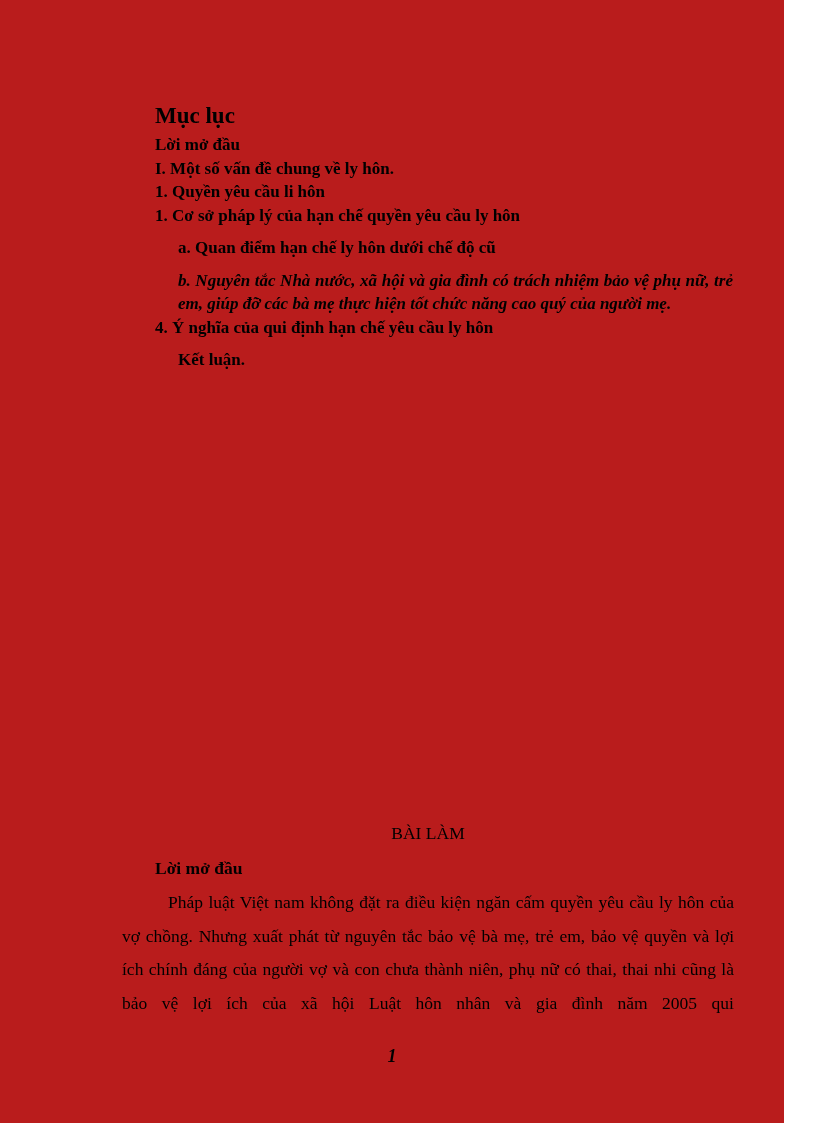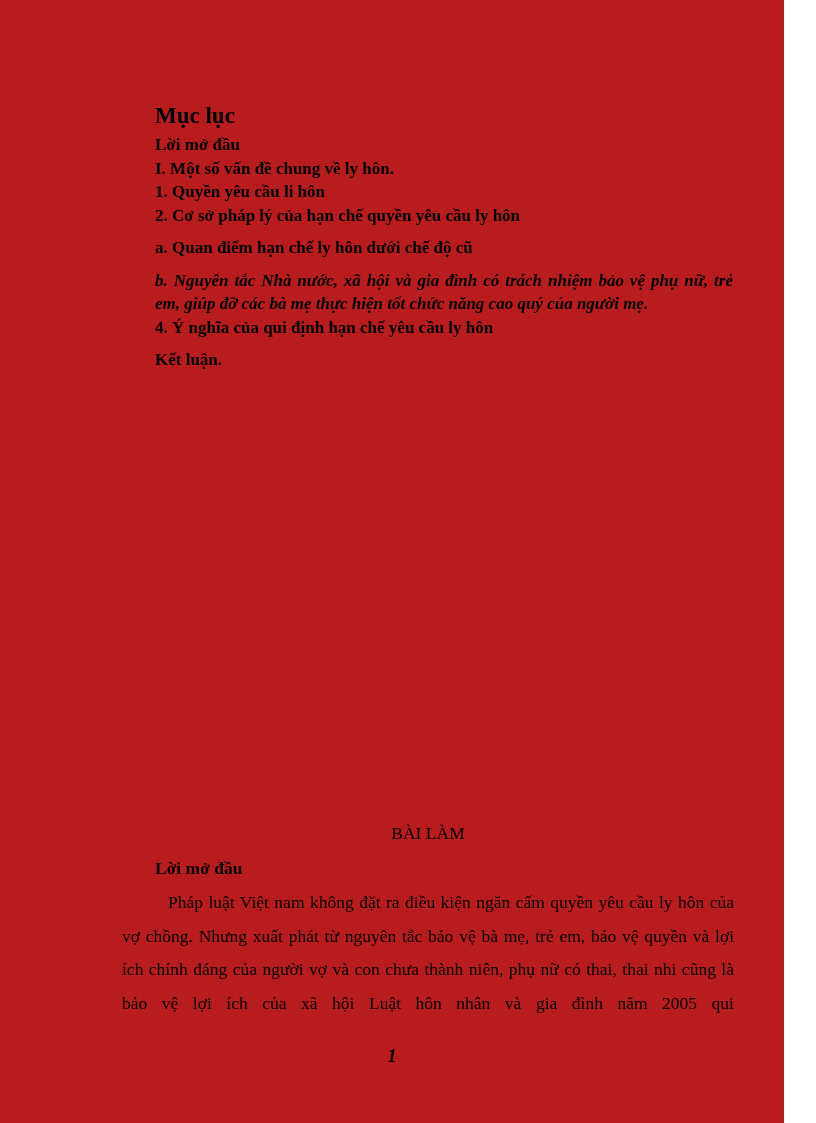--- a/index.html
+++ b/index.html
@@ -29,20 +29,21 @@
     font-weight: bold;
     margin: 0 0 3px 0;
   }
   .toc-item {
     font-size: 17px;
     line-height: 23.5px;
     font-weight: bold;
   }
   .toc-item.spaced {
     margin-top: 9px;
+    margin-left: 23px;
   }
   .toc-item.justified {
     text-align: justify;
     font-style: italic;
   }
   
   .main-heading {
     position: absolute;
     left: 122px;
     top: 822px;
@@ -86,21 +87,21 @@
 </head>
 <body>
 
 <div class="page">
 
   <div class="toc">
     <div class="toc-title">Mục lục</div>
     <div class="toc-item">Lời mở đầu</div>
     <div class="toc-item">I. Một số vấn đề chung về ly hôn.</div>
     <div class="toc-item">1. Quyền yêu cầu li hôn</div>
-    <div class="toc-item">2. Cơ sở pháp lý của hạn chế quyền yêu cầu ly hôn</div>
+    <div class="toc-item">1. Cơ sở pháp lý của hạn chế quyền yêu cầu ly hôn</div>
     <div class="toc-item spaced">a. Quan điểm hạn chế ly hôn dưới chế độ cũ</div>
     <div class="toc-item spaced justified">b. Nguyên tắc Nhà nước, xã hội và gia đình có trách nhiệm bảo vệ phụ nữ, trẻ em, giúp đỡ các bà mẹ thực hiện tốt chức năng cao quý của người mẹ.</div>
     <div class="toc-item">4. Ý nghĩa của qui định hạn chế yêu cầu ly hôn</div>
     <div class="toc-item spaced">Kết luận.</div>
   </div>
 
   <div class="main-heading">BÀI LÀM</div>
 
   <div class="section-heading">Lời mở đầu</div>
 

